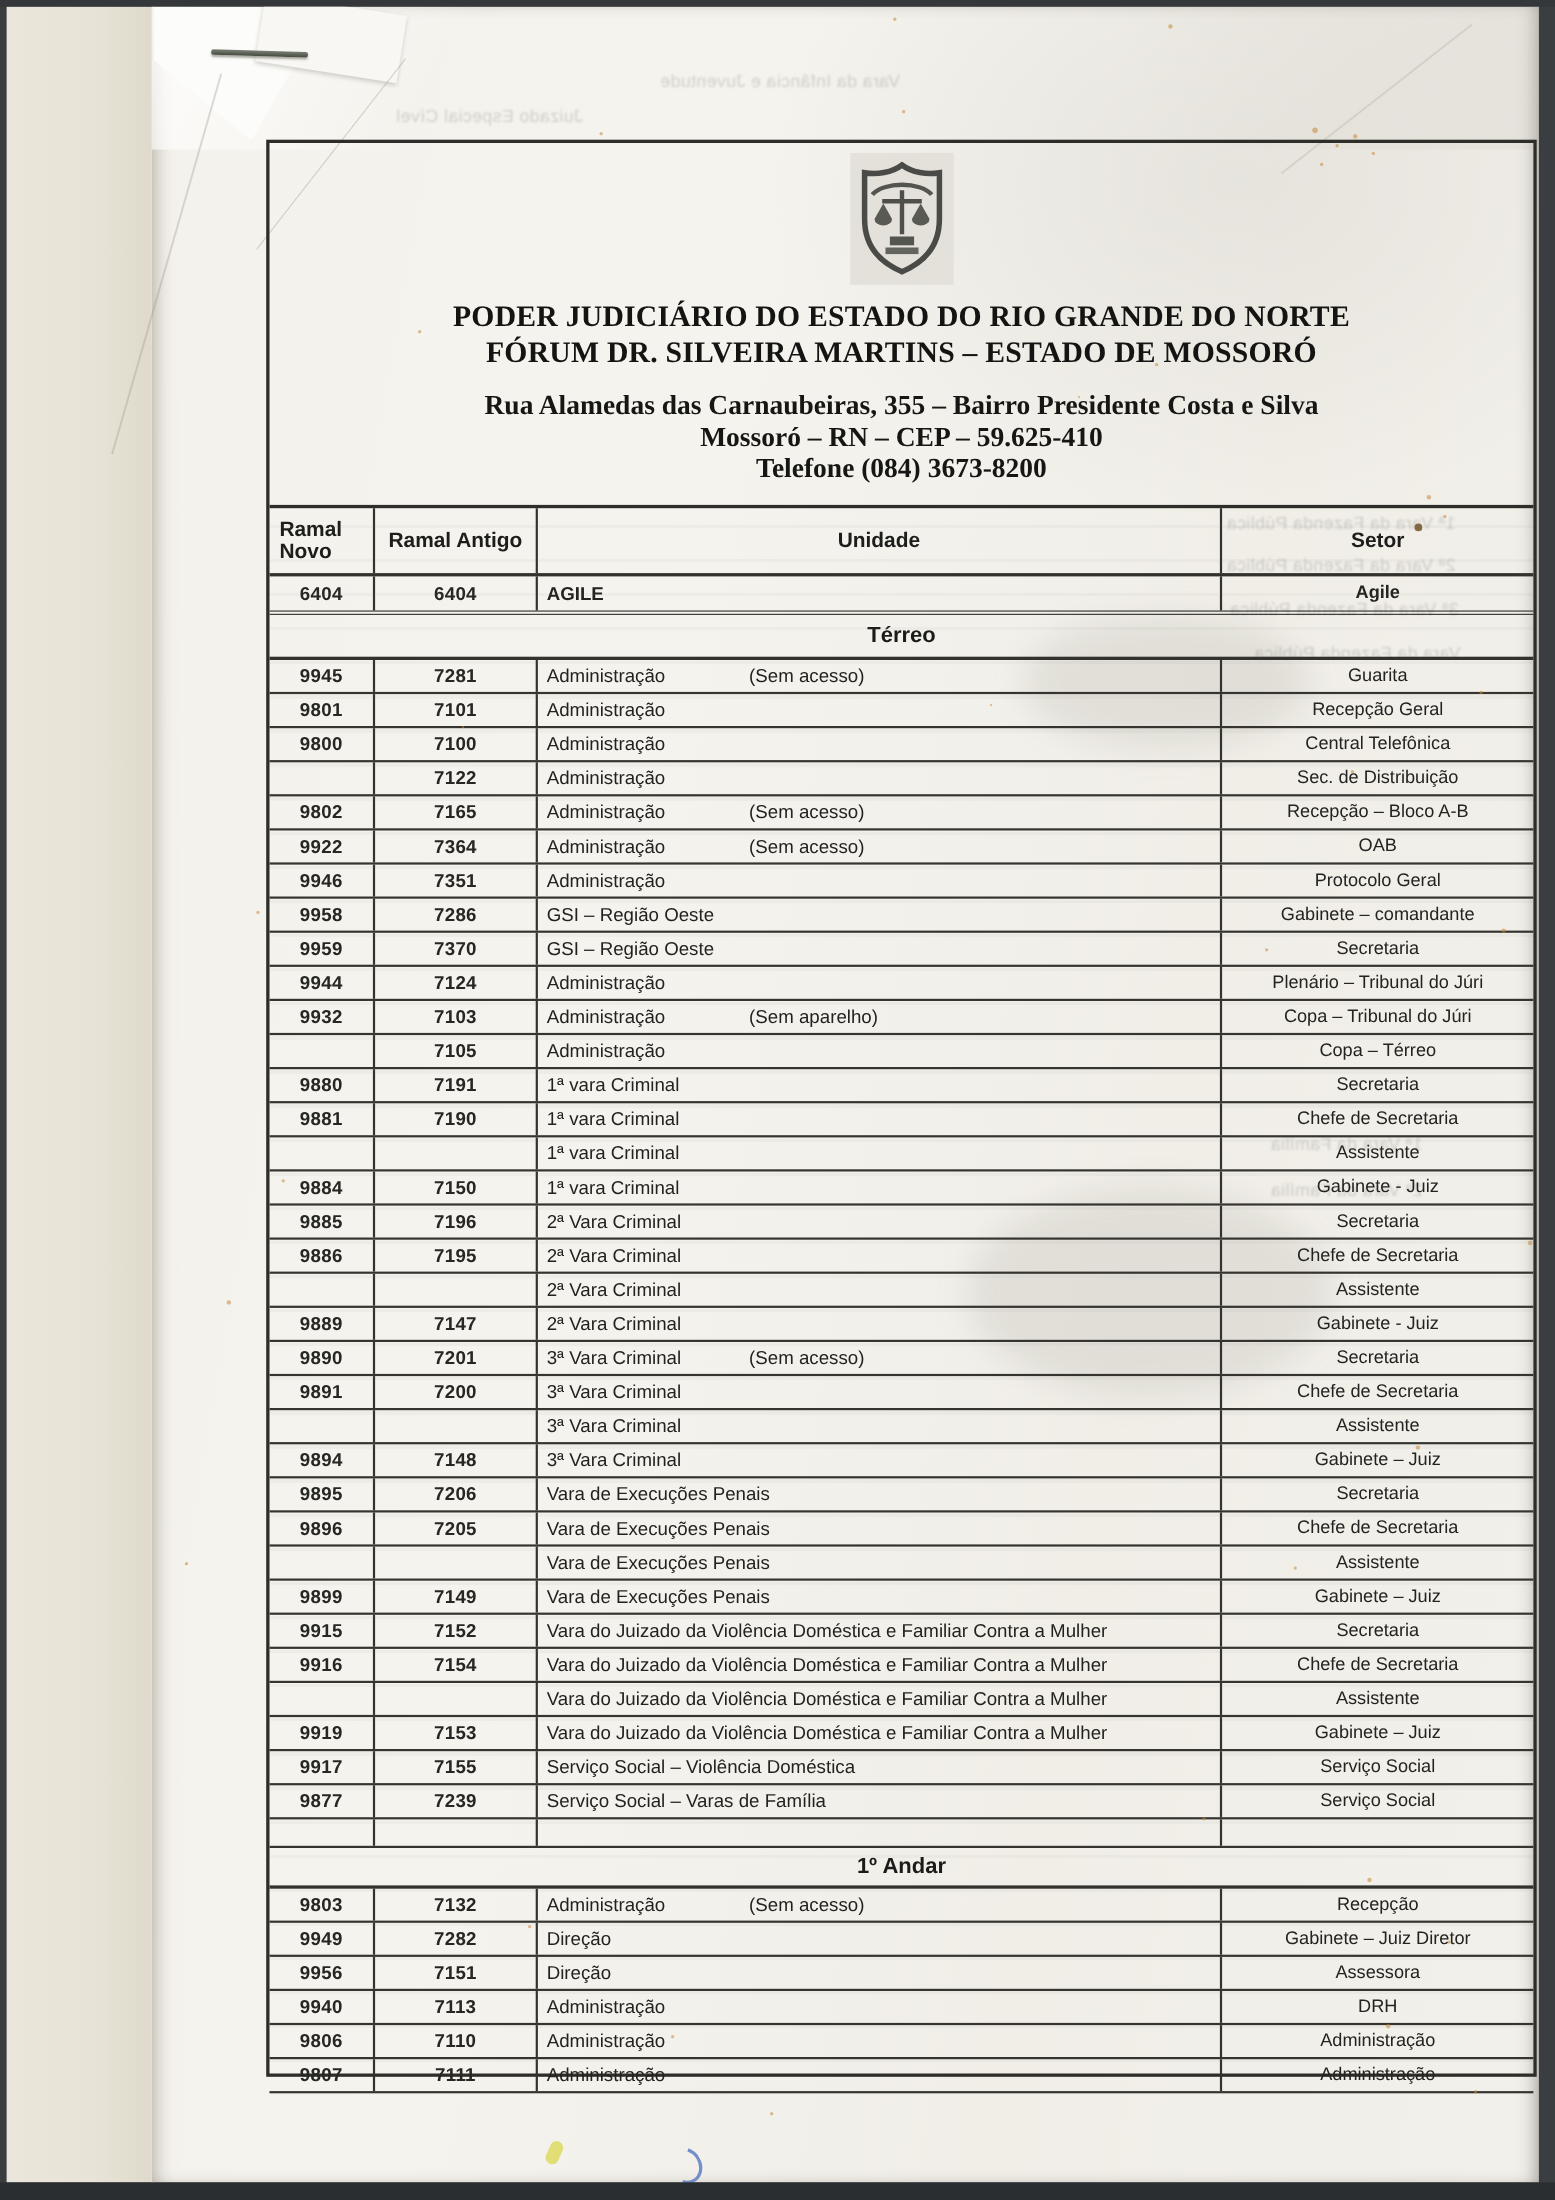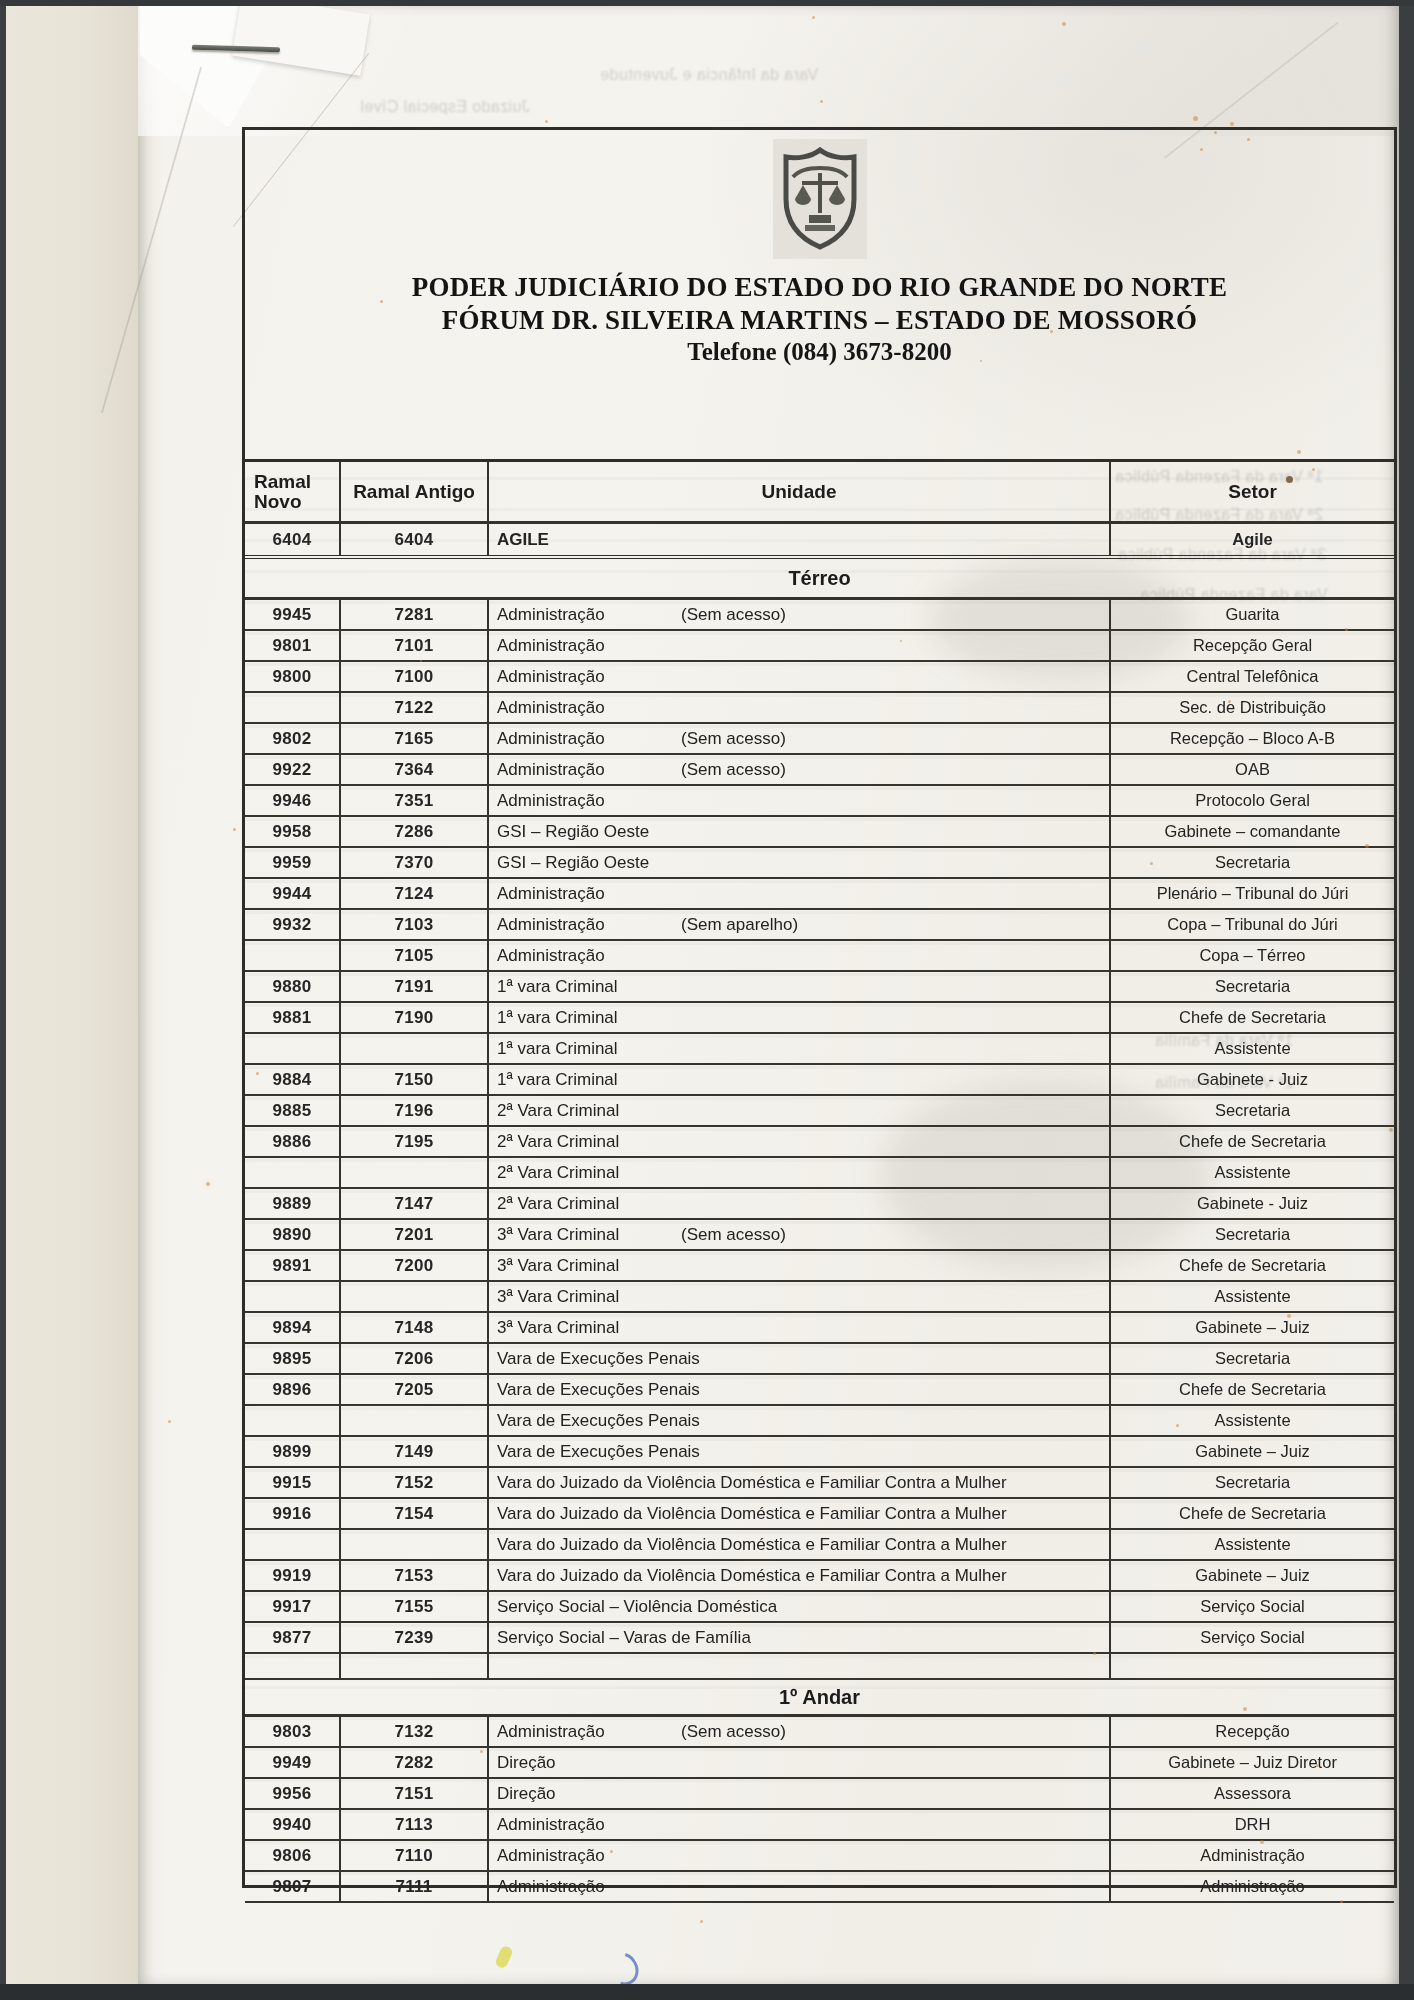--- a/index.html
+++ b/index.html
@@ -112,20 +112,22 @@
           <line x1="39" y1="26" x2="39" y2="66" stroke="#50504a" stroke-width="4"></line>
           <line x1="21" y1="36" x2="57" y2="36" stroke="#50504a" stroke-width="4"></line>
           <path d="M14 52 a8 6 0 0 0 16 0 l-8 -14 z" fill="#5a5a54"></path>
           <path d="M48 52 a8 6 0 0 0 16 0 l-8 -14 z" fill="#5a5a54"></path>
           <rect x="28" y="68" width="22" height="8" fill="#55554f"></rect>
           <rect x="24" y="78" width="30" height="6" fill="#64645e"></rect>
         </svg>
       </div>
       <div class="t-org">PODER JUDICIÁRIO DO ESTADO DO RIO GRANDE DO NORTE</div>
       <div class="t-org" style="margin-top:0;">FÓRUM DR. SILVEIRA MARTINS – ESTADO DE MOSSORÓ</div>
+      <div class="t-addr first">Rua Alamedas das Carnaubeiras, 355 – Bairro Presidente Costa e Silva</div>
+      <div class="t-addr">Mossoró – RN – CEP – 59.625-410</div>
       <div class="t-addr">Telefone (084) 3673-8200</div>
     </div>
 
     <div class="thead">
       <div class="cell h-novo">Ramal Novo</div>
       <div class="cell">Ramal Antigo</div>
       <div class="cell">Unidade</div>
       <div class="cell">Setor</div>
     </div>
 

